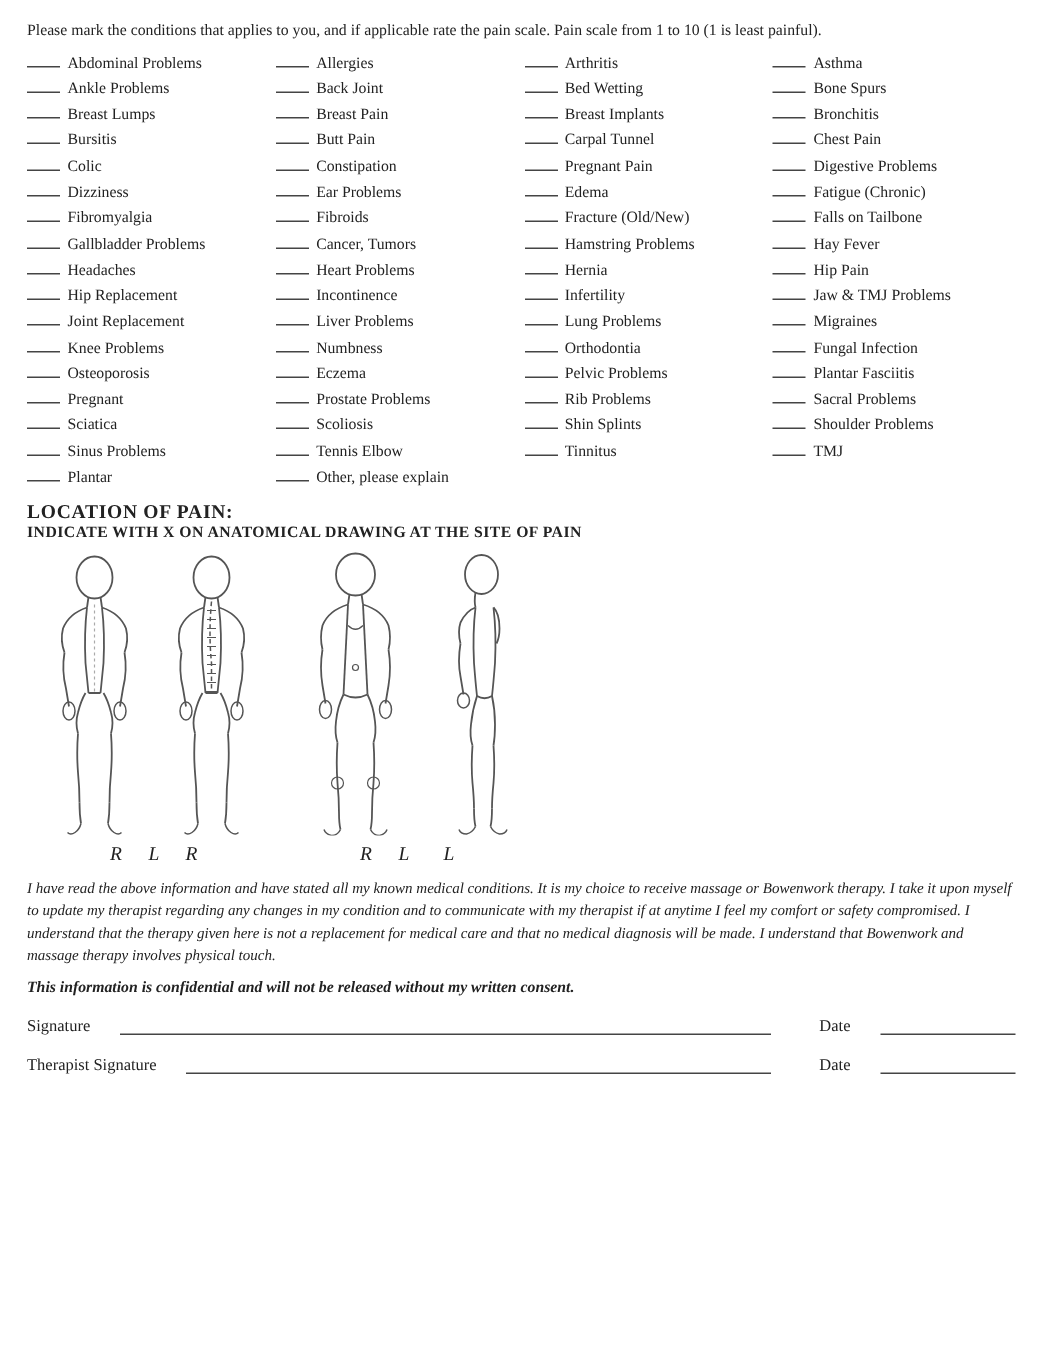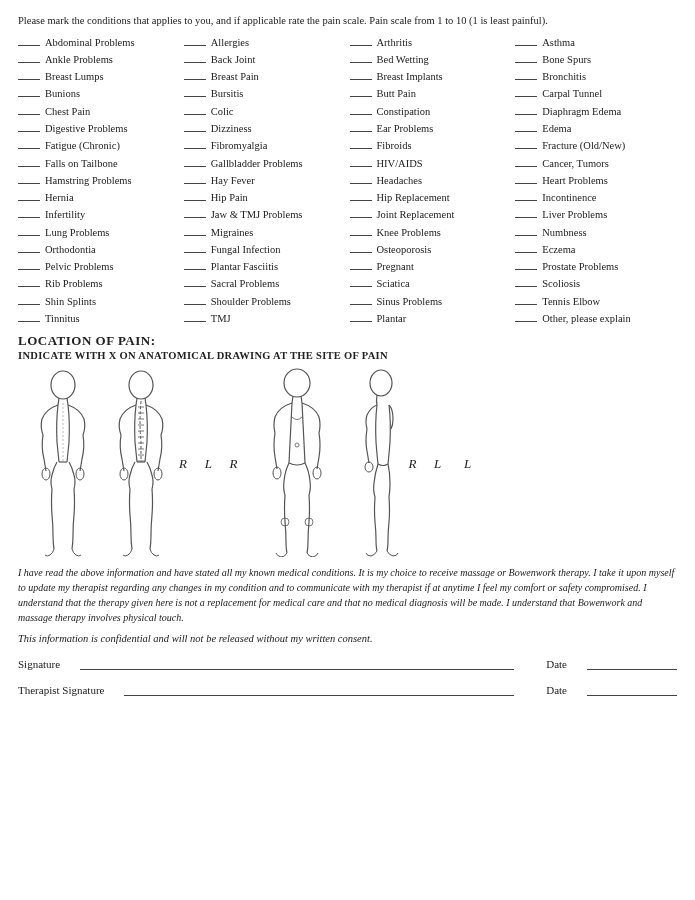--- a/index.html
+++ b/index.html
@@ -54,20 +54,21 @@
     .body-diagrams {
       display: flex;
       justify-content: flex-start;
       align-items: flex-end;
       gap: 0px;
       margin-bottom: 4px;
       margin-left: 10px;
     }
     .diagram-group {
       display: flex;
+      flex-direction: column;
       align-items: center;
     }
     .diagram-label {
       font-size: 13px;
       font-style: italic;
       font-weight: normal;
       margin-top: 4px;
       letter-spacing: 2px;
     }
     .diagrams-row {
@@ -80,20 +81,21 @@
       font-style: italic;
       line-height: 1.5;
       margin-top: 8px;
       margin-bottom: 8px;
     }
     .confidential-text {
       font-size: 10.5px;
       font-style: italic;
       margin-bottom: 14px;
       margin-top: 4px;
+      font-weight: bold;
     }
     .signature-row {
       display: flex;
       align-items: flex-end;
       gap: 16px;
       margin-bottom: 14px;
     }
     .sig-label {
       font-size: 11px;
       white-space: nowrap;
@@ -166,24 +168,20 @@
     <div class="condition-item">
       <span class="blank-line"></span>
       <span>Breast Implants</span>
     </div>
     <div class="condition-item">
       <span class="blank-line"></span>
       <span>Bronchitis</span>
     </div>
     <div class="condition-item">
       <span class="blank-line"></span>
-      <span>Bunions</span>
-    </div>
-    <div class="condition-item">
-      <span class="blank-line"></span>
       <span>Bursitis</span>
     </div>
     <div class="condition-item">
       <span class="blank-line"></span>
       <span>Butt Pain</span>
     </div>
     <div class="condition-item">
       <span class="blank-line"></span>
       <span>Carpal Tunnel</span>
     </div>
@@ -194,21 +192,21 @@
     <div class="condition-item">
       <span class="blank-line"></span>
       <span>Colic</span>
     </div>
     <div class="condition-item">
       <span class="blank-line"></span>
       <span>Constipation</span>
     </div>
     <div class="condition-item">
       <span class="blank-line"></span>
-      <span>Diaphragm Edema</span>
+      <span>Pregnant Pain</span>
     </div>
     <div class="condition-item">
       <span class="blank-line"></span>
       <span>Digestive Problems</span>
     </div>
     <div class="condition-item">
       <span class="blank-line"></span>
       <span>Dizziness</span>
     </div>
     <div class="condition-item">
@@ -235,24 +233,20 @@
       <span class="blank-line"></span>
       <span>Fracture (Old/New)</span>
     </div>
     <div class="condition-item">
       <span class="blank-line"></span>
       <span>Falls on Tailbone</span>
     </div>
     <div class="condition-item">
       <span class="blank-line"></span>
       <span>Gallbladder Problems</span>
-    </div>
-    <div class="condition-item">
-      <span class="blank-line"></span>
-      <span>HIV/AIDS</span>
     </div>
     <div class="condition-item">
       <span class="blank-line"></span>
       <span>Cancer, Tumors</span>
     </div>
     <div class="condition-item">
       <span class="blank-line"></span>
       <span>Hamstring Problems</span>
     </div>
     <div class="condition-item">

